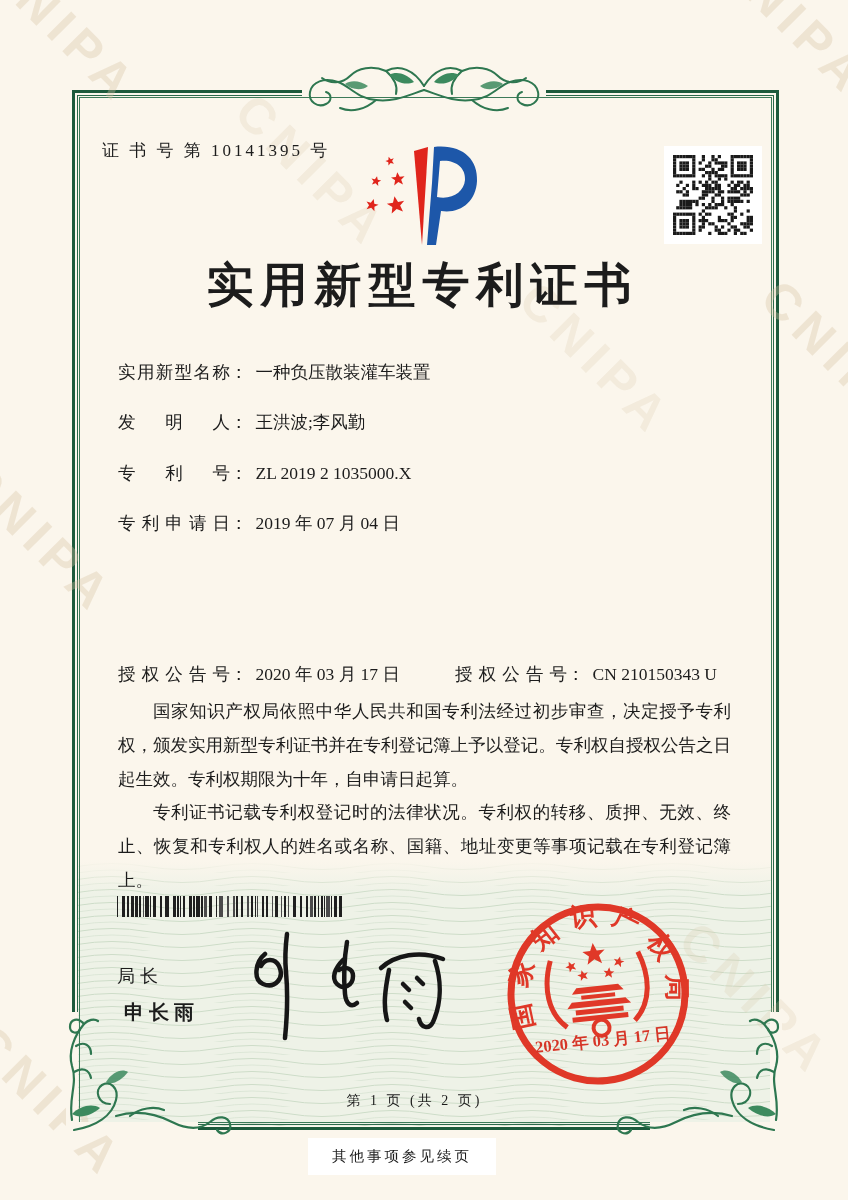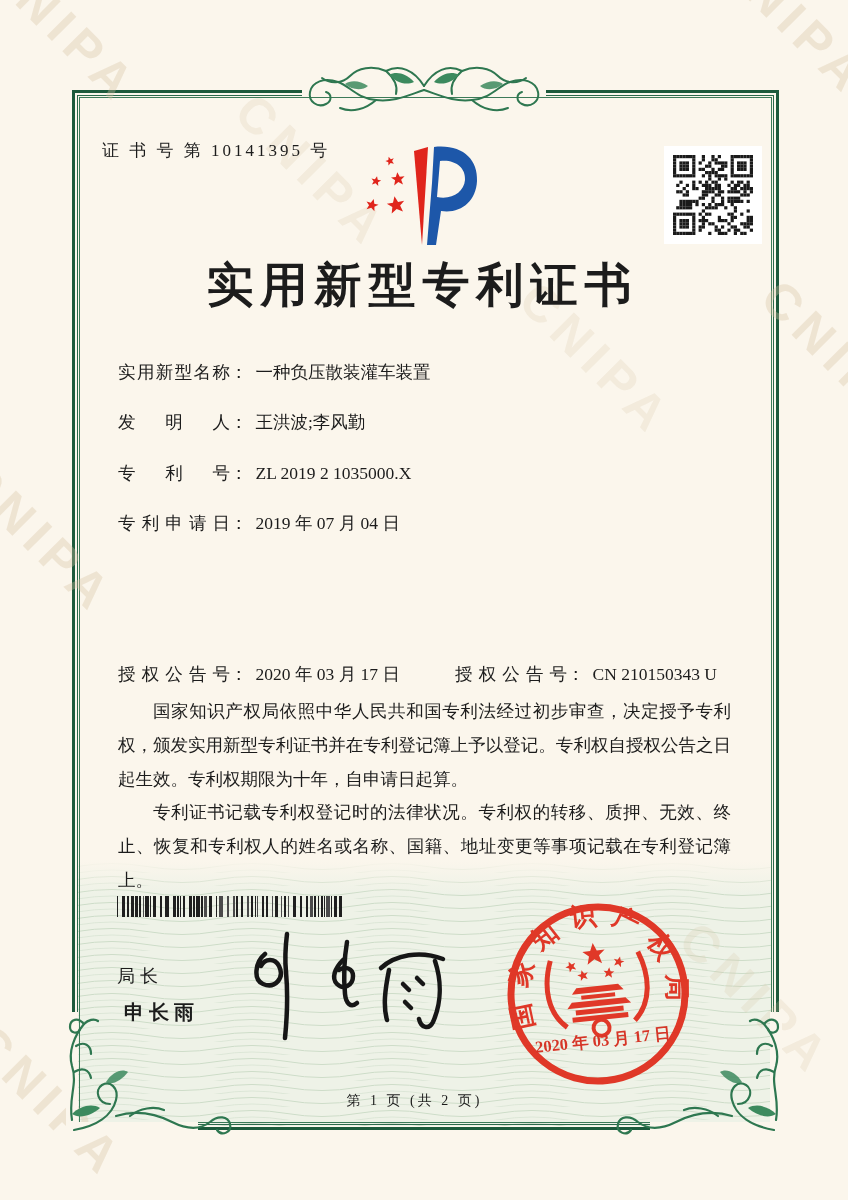--- a/index.html
+++ b/index.html
@@ -556,14 +556,15 @@
       <rect x="72" y="110" width="48" height="5"></rect>
       <rect x="68" y="117" width="56" height="5"></rect>
       <path d="M52,58 C42,84 44,110 62,126" fill="none" stroke="#df2b1a" stroke-width="5"></path>
       <path d="M140,58 C150,84 148,110 130,126" fill="none" stroke="#df2b1a" stroke-width="5"></path>
       <circle cx="96" cy="130" r="8" fill="none" stroke="#df2b1a" stroke-width="4"></circle>
     </g>
     <text x="96" y="148" text-anchor="middle" font-size="16.5" font-weight="600" fill="#d5281a" font-family="'Liberation Serif','DejaVu Serif',serif">2020 年 03 月 17 日</text>
   </svg>
 
   <div class="pagenum">第 1 页 (共 2 页)</div>
+  <div class="note">其他事项参见续页</div>
 
 </div>
 
 </body></html>

